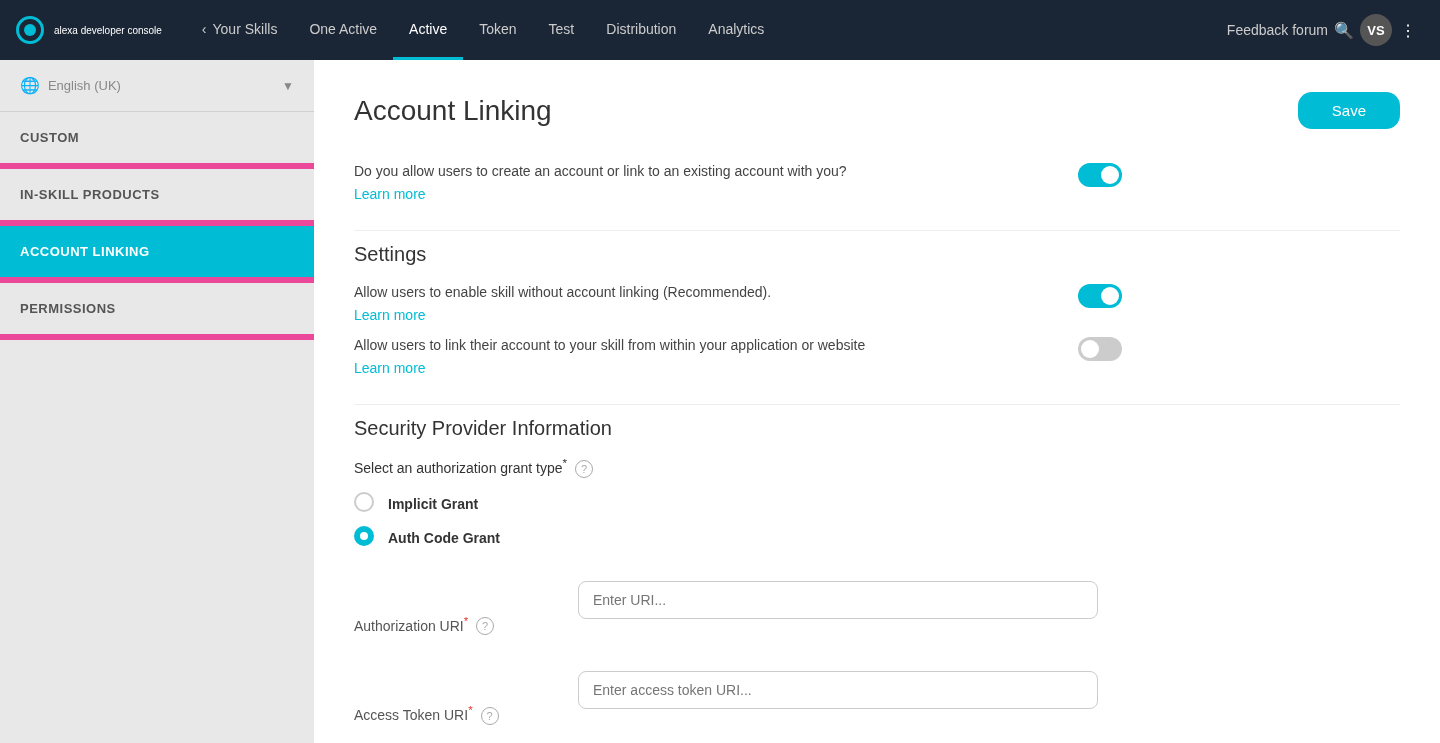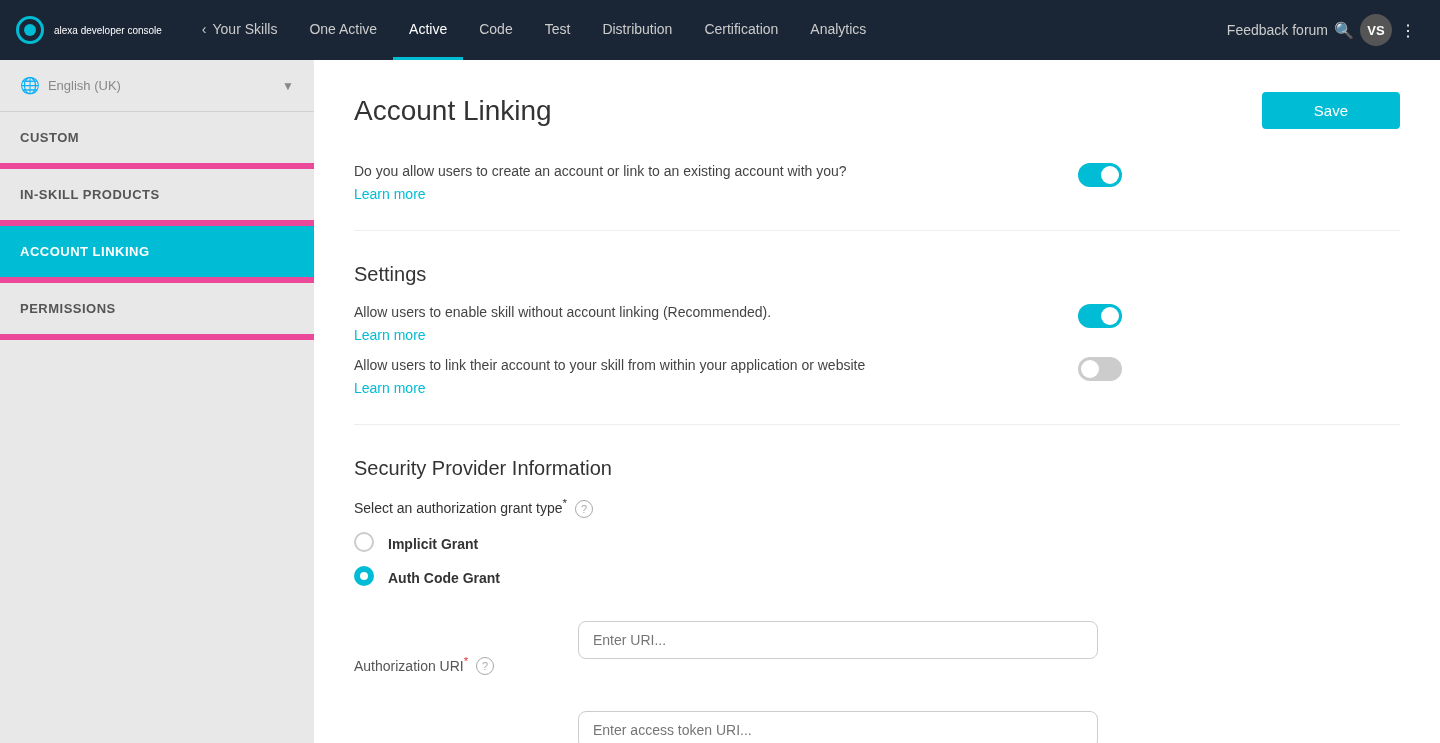--- a/index.html
+++ b/index.html
@@ -161,25 +161,25 @@
     }
     .page-title {
       font-size: 28px;
       font-weight: 300;
       color: #333;
     }
     .save-btn {
       background: #00bcd4;
       color: white;
       border: none;
-      padding: 10px 52px;
+      padding: 10px 34px;
       font-size: 15px;
       font-weight: 500;
       cursor: pointer;
-      border-radius: 4px;
+      border-radius: 14px;
     }
 
     
     .toggle-wrap {
       display: flex;
       align-items: flex-start;
       gap: 24px;
       margin-bottom: 12px;
     }
     .toggle-text { flex: 1; max-width: 700px; }
@@ -214,21 +214,21 @@
     .toggle input:checked + .toggle-slider { background: #00bcd4; }
     .toggle input:checked + .toggle-slider:before { transform: translateX(20px); }
 
     
     .section-title {
       font-size: 20px;
       font-weight: 300;
       color: #333;
       margin: 28px 0 16px 0;
       border-top: 1px solid #eee;
-      padding-top: 32px;
+      padding-top: 12px;
     }
 
     
     .form-row {
       display: flex;
       align-items: center;
       gap: 24px;
       margin-bottom: 20px;
     }
     .form-label {
@@ -312,30 +312,27 @@
       <span>‹</span>
       <span>Your Skills</span>
     </a>
     <a class="topnav-link">
       <span>One Active</span>
     </a>
     <a class="topnav-link active">
       <span>Active</span>
     </a>
     <a class="topnav-link">
-      <span>Code</span>
+      <span>Token</span>
     </a>
     <a class="topnav-link">
       <span>Test</span>
     </a>
     <a class="topnav-link">
       <span>Distribution</span>
-    </a>
-    <a class="topnav-link">
-      <span>Certification</span>
     </a>
     <a class="topnav-link">
       <span>Analytics</span>
     </a>
   </div>
 
   <div class="topnav-right">
     <span class="topnav-feedback">Feedback forum</span>
     <button class="topnav-icon-btn">🔍</button>
     <div class="topnav-avatar">VS</div>

